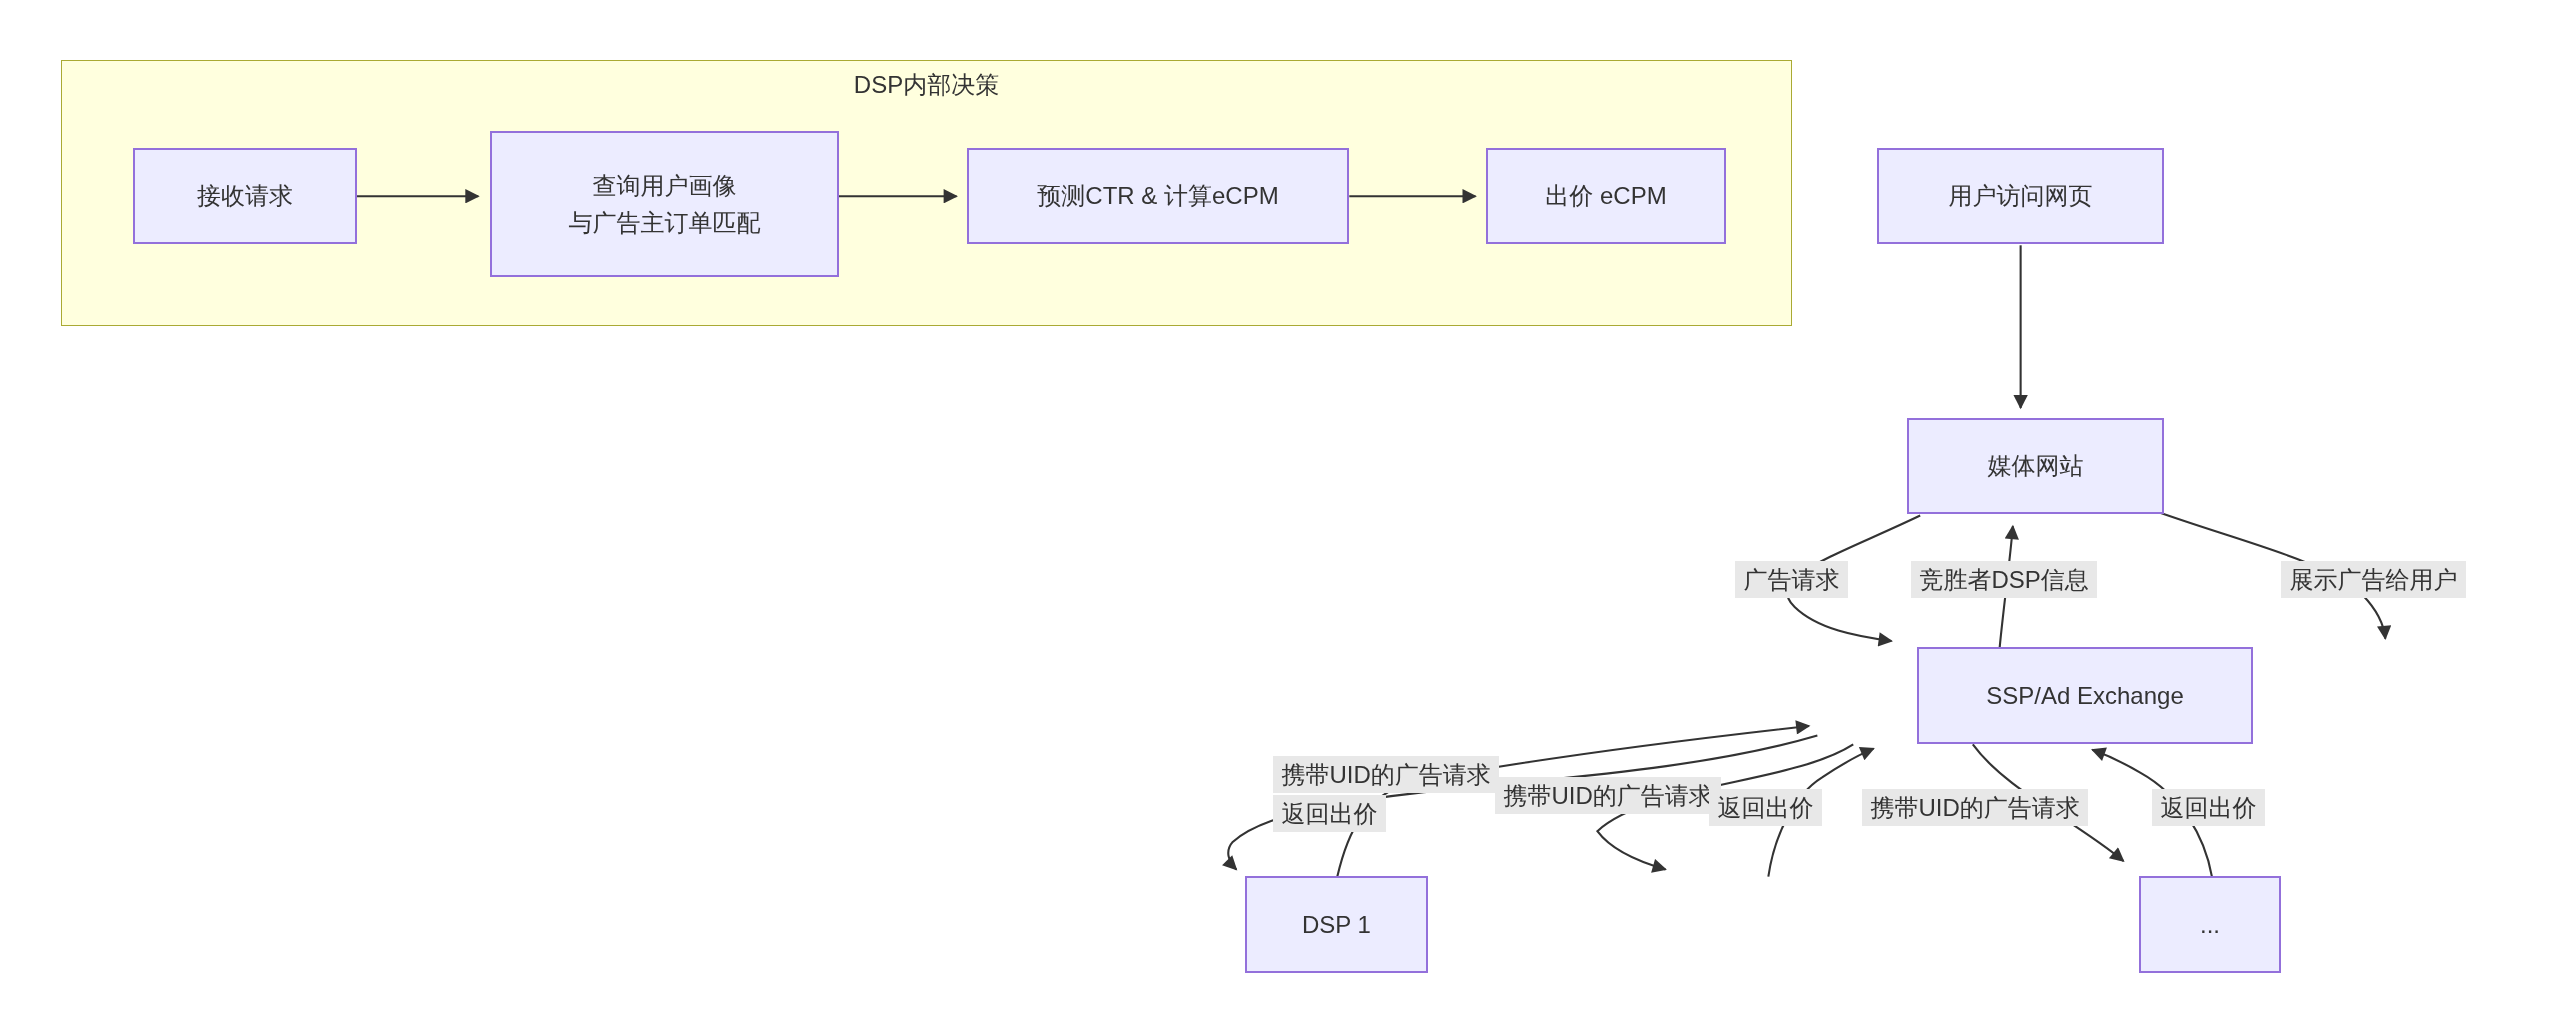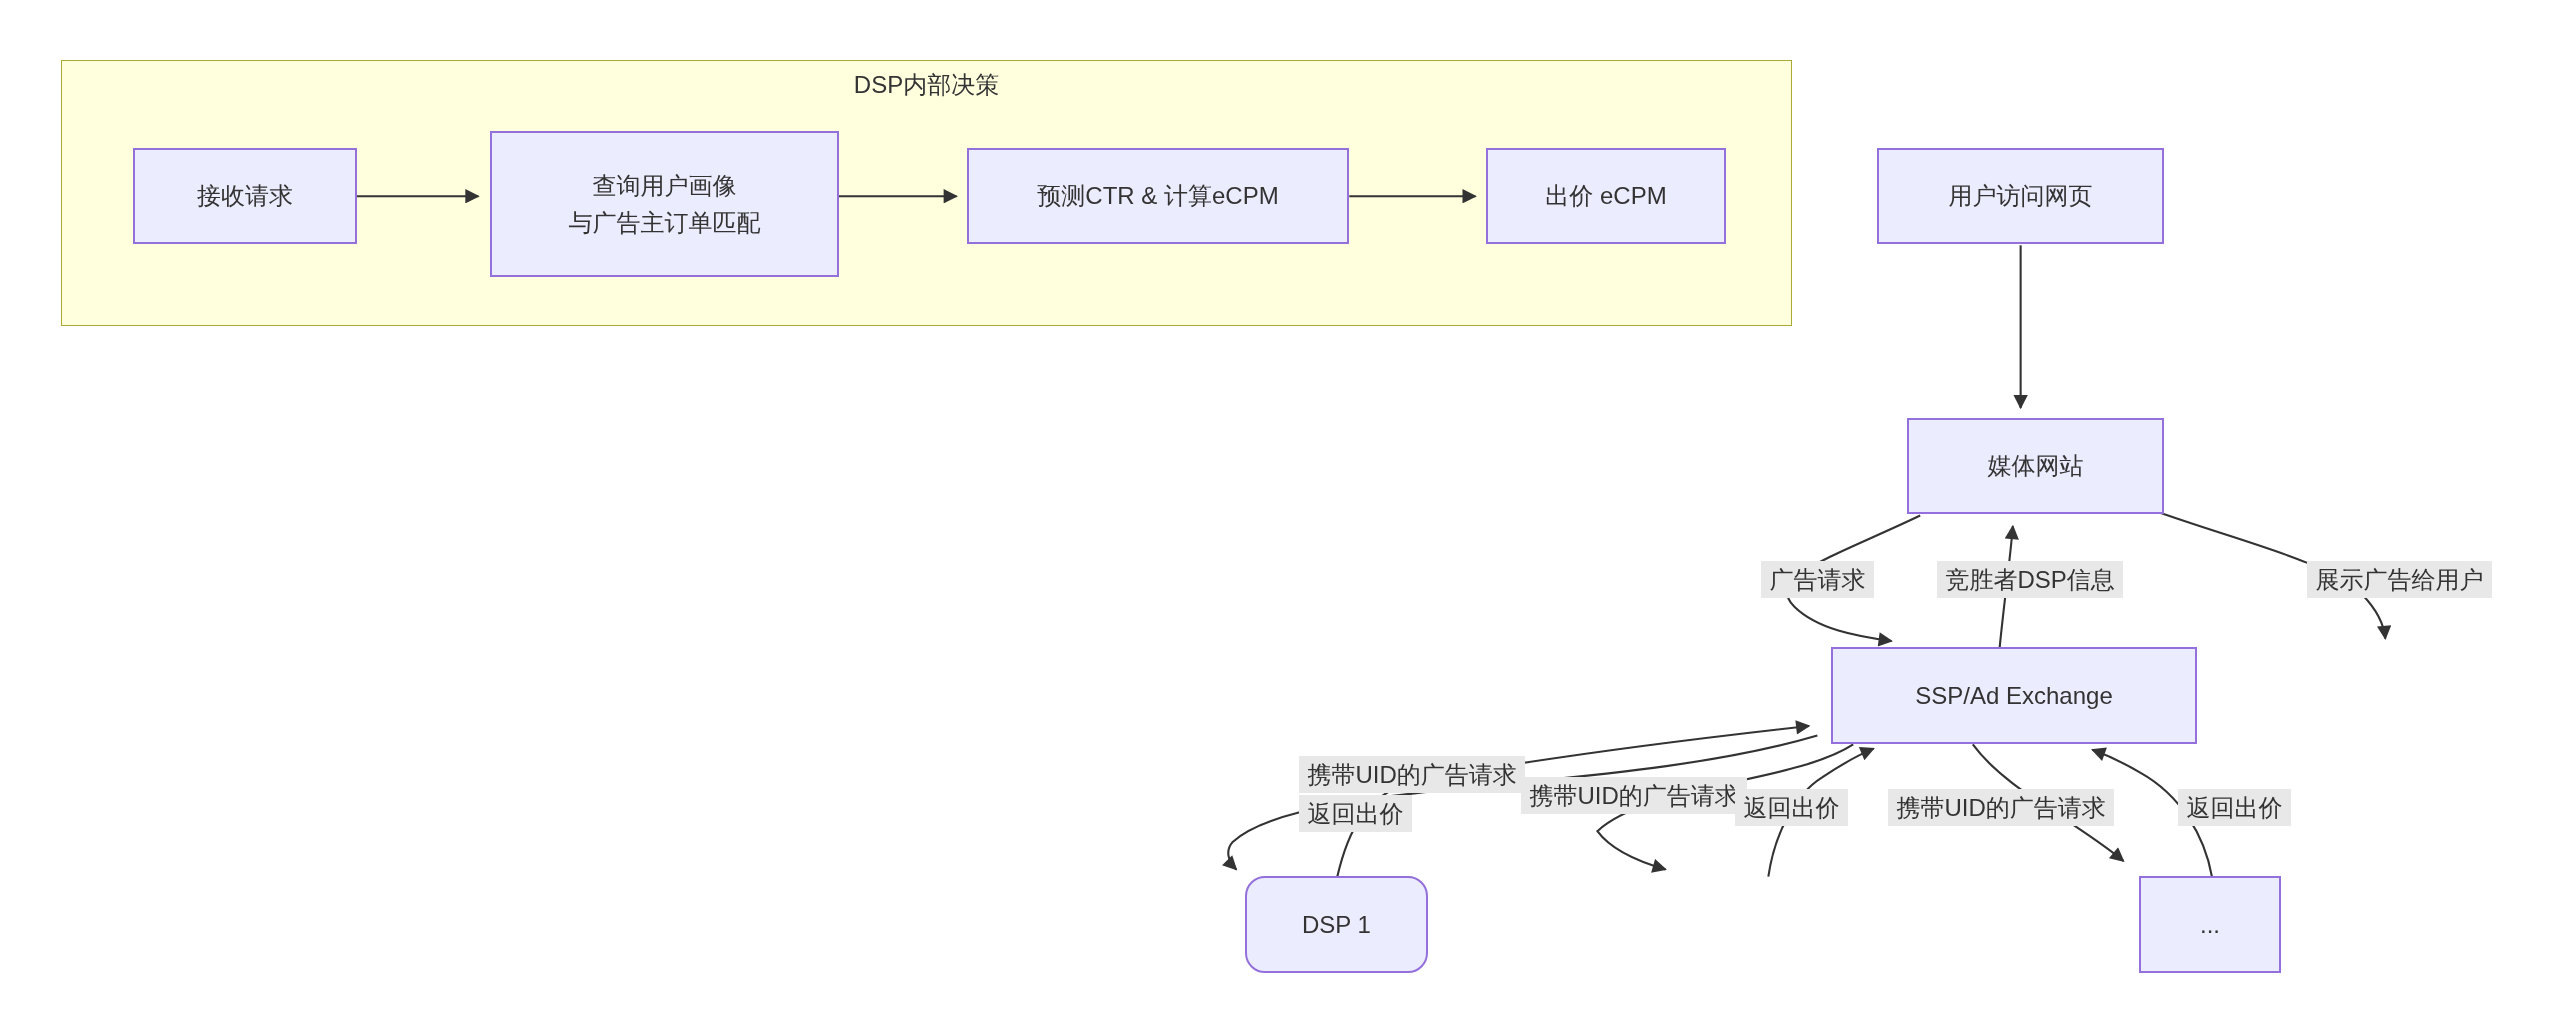--- a/index.html
+++ b/index.html
@@ -43,21 +43,20 @@
   .arrowhead{fill:var(--edge-stroke);}
   .edge-label{
     position:absolute;
     background:var(--label-bg);
     color:var(--text-color);
     font-size:24px;
     line-height:1.15;
     padding:4.8px 8.4px;
     white-space:nowrap;
     z-index:3;
-    margin-left:26px;
   }
   .node{
     position:absolute;
     background:var(--node-fill);
     border:2.4px solid var(--node-border);
     box-sizing:border-box;
     display:flex;
     align-items:center;
     justify-content:center;
     text-align:center;
@@ -125,19 +124,19 @@
   <div class="edge-label" style="left:2152px;top:789px;">返回出价</div>
 
   <div class="node" style="left:133px;top:148px;width:224px;height:96px;">接收请求</div>
   <div class="node" style="left:490px;top:123px;width:349px;height:146px;margin-top:8px;">查询用户画像
 与广告主订单匹配</div>
   <div class="node" style="left:967px;top:148px;width:382px;height:96px;">预测CTR &amp; 计算eCPM</div>
   <div class="node" style="left:1486px;top:148px;width:240px;height:96px;">出价 eCPM</div>
 
   <div class="node" style="left:1877px;top:148px;width:287px;height:96px;">用户访问网页</div>
   <div class="node" style="left:1907px;top:418px;width:257px;height:96px;">媒体网站</div>
-  <div class="node" style="left:1831px;top:647px;width:366px;height:97px;">SSP/Ad Exchange</div>
+  <div class="node" style="left:1917px;top:647px;width:336px;height:97px;">SSP/Ad Exchange</div>
 
-  <div class="node" style="left:1245px;top:876px;width:183px;height:97px;border-radius:20px;">DSP 1</div>
+  <div class="node" style="left:1245px;top:876px;width:183px;height:97px;">DSP 1</div>
   <div class="node" style="left:2139px;top:876px;width:142px;height:97px;">...</div>
 
 </div>
 
 
 </body></html>

